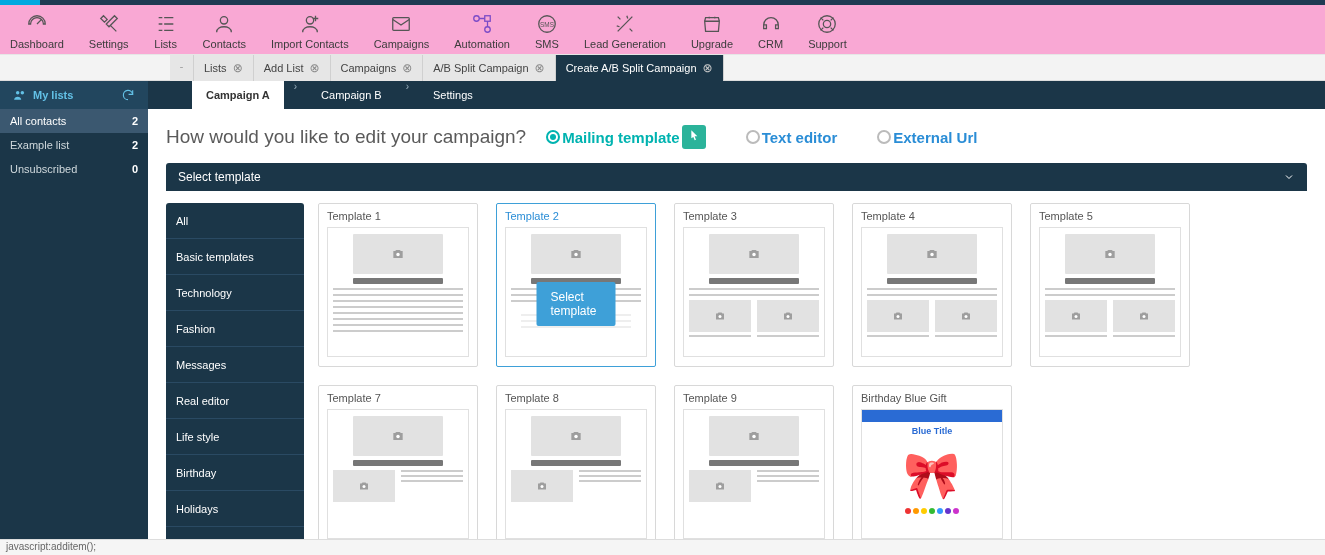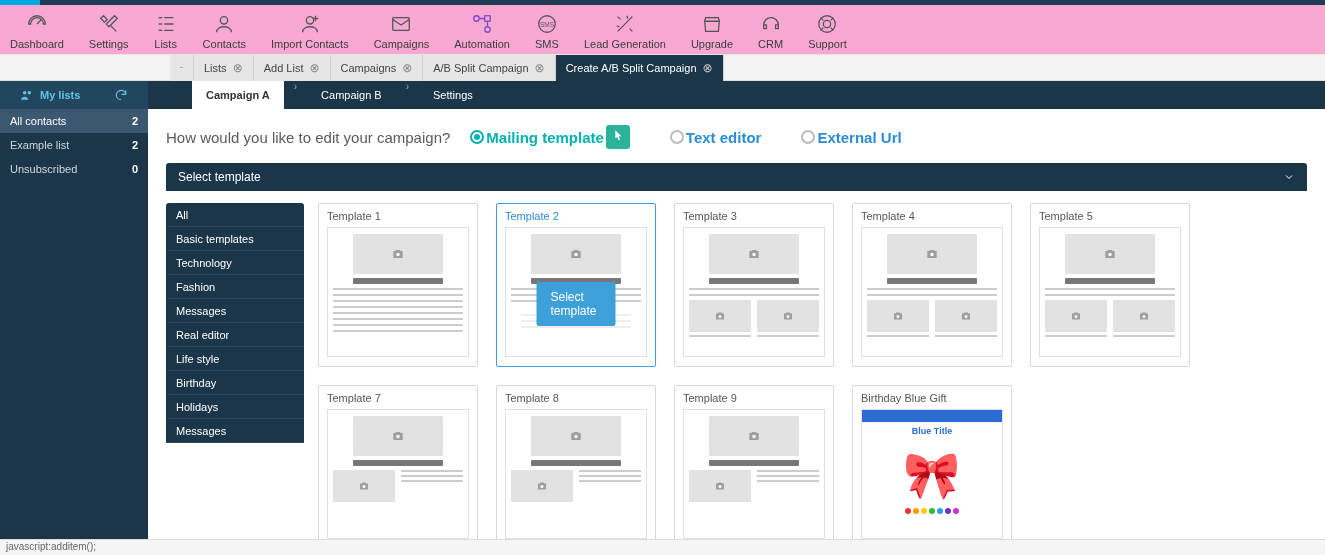--- a/index.html
+++ b/index.html
@@ -18,51 +18,51 @@
 .tabrow { height:26px; background:#f3f3f3; display:flex; align-items:center; padding-left:170px; gap:0; border-bottom:1px solid #ddd; }
 .tabrow .tab { height:26px; display:flex; align-items:center; gap:6px; padding:0 10px; background:#e6e6e6; border-right:1px solid #d0d0d0; color:#444; cursor:pointer; font-size:11px; }
 .tabrow .tab .close { color:#888; font-size:12px; }
 .tabrow .tab.active { background:#1b3648; color:#fff; }
 .tabrow .tab.active .close { color:#ccc; }
 .tabrow .icon-tab { width:24px; justify-content:center; }
 
 
 .layout { display:flex; height:calc(100% - 81px - 16px); }
 .sidebar { width:148px; background:#1b3648; color:#fff; flex:none; }
-.side-head { height:28px; background:#22465e; display:flex; align-items:center; padding:0 20px; gap:6px; font-size:11px; color:#63c1e6; justify-content:space-between; }
+.side-head { height:28px; background:#22465e; display:flex; align-items:center; padding:0 13px; gap:6px; font-size:11px; color:#63c1e6; justify-content:space-between; }
 .side-head .lbl { display:flex; gap:6px; align-items:center; font-weight:bold; }
 .side-list .row { height:24px; display:flex; justify-content:space-between; align-items:center; padding:0 10px; font-size:11px; color:#cfd8dc; cursor:pointer; }
 .side-list .row.active { background:#3b5870; color:#fff; }
 .side-list .row .badge { font-weight:bold; color:#fff; }
 
 
 .main { flex:1; display:flex; flex-direction:column; min-width:0; }
 .wiz { background:#1b3648; height:28px; display:flex; align-items:flex-start;padding-left:44px; }
 .wiz .step { padding:0 14px 0 14px; height:28px; display:flex; align-items:center; color:#fff; font-size:11px; gap:10px; }
 .wiz .step.active { background:#fff; color:#333; font-weight:bold; }
 .wiz .sep { color:#9bb0be; font-size:10px; padding:0 10px; }
 
 .content { padding:16px 18px 0 18px; overflow:hidden; flex:1; }
 .q-row { display:flex; align-items:center; gap:10px; margin-bottom:14px; }
-.q-row .q { font-size:15px; color:#5a5a5a; margin-right:10px; }
+.q-row .q { font-size:19px; color:#5a5a5a; margin-right:10px; }
 .radio { display:flex; align-items:center; gap:2px; margin-right:40px; cursor:pointer; }
 .radio .dot { width:14px; height:14px; border:2px solid #00b3b0; border-radius:50%; display:flex; align-items:center; justify-content:center; }
 .radio .dot.off { border-color:#bbb; }
 .radio .dot .inner { width:6px; height:6px; background:#00b3b0; border-radius:50%; }
 .radio .lbl { font-size:15px; font-weight:bold; }
 .clr-teal { color:#00b3b0; }
 .clr-blue { color:#2a8dd6; }
 .teal-ico { width:24px; height:24px; background:#2bb39a; border-radius:3px; display:flex; align-items:center; justify-content:center; }
 .teal-ico svg{ width:16px; height:16px; fill:#fff; }
 
 .sel-bar { height:28px; background:#1b3648; color:#fff; display:flex; align-items:center; padding:0 12px; font-size:12px; border-radius:3px 3px 0 0; justify-content:space-between; }
 
 .grid-area { display:flex; gap:14px; margin-top:12px; }
 .cat-list { width:138px; flex:none; }
-.cat-list .cat { height:24px; display:flex; align-items:center; padding:0 10px; font-size:11px; color:#fff; background:#1b3648; border-bottom:1px solid #2a4a63; cursor:pointer; }
+.cat-list .cat { height:36px; display:flex; align-items:center; padding:0 10px; font-size:11px; color:#fff; background:#1b3648; border-bottom:1px solid #2a4a63; cursor:pointer; }
 .cat-list .cat:first-child { border-top-left-radius:3px; border-top-right-radius:3px; }
 
 .templates { flex:1; display:grid; grid-template-columns:repeat(5,160px); gap:18px 18px; align-content:start; overflow:hidden; }
 .tpl { width:160px; height:164px; border:1px solid #d8d8d8; border-radius:2px; padding:6px 8px; position:relative; cursor:pointer; }
 .tpl.selected { border:1px solid #3ea0d8; }
 .tpl .title { font-size:11px; color:#555; margin-bottom:5px; }
 .tpl.selected .title { color:#2a8dd6; }
 .tpl .preview { width:100%; height:130px; border:1px solid #e0e0e0; display:flex; flex-direction:column; padding:6px; gap:4px; align-items:center; background:#fff; overflow:hidden; }
 .tpl .img { width:90px; height:40px; background:#e2e2e2; display:flex; align-items:center; justify-content:center; border-radius:1px; }
 .tpl .img svg{ width:18px; height:14px; fill:#9e9e9e; }

